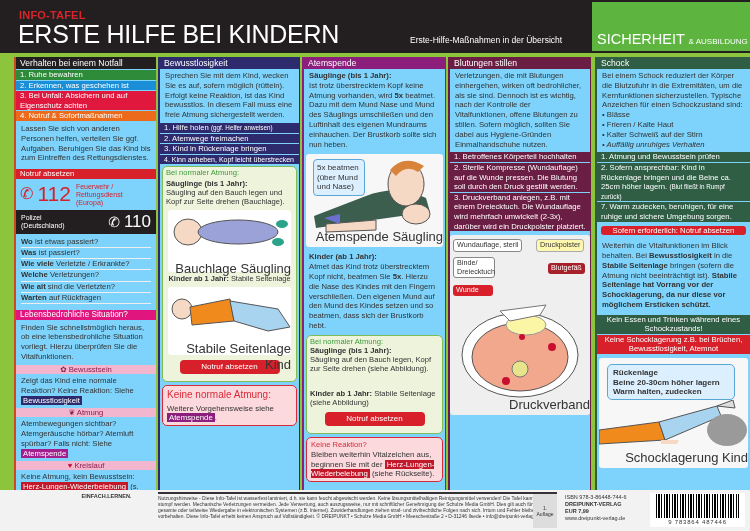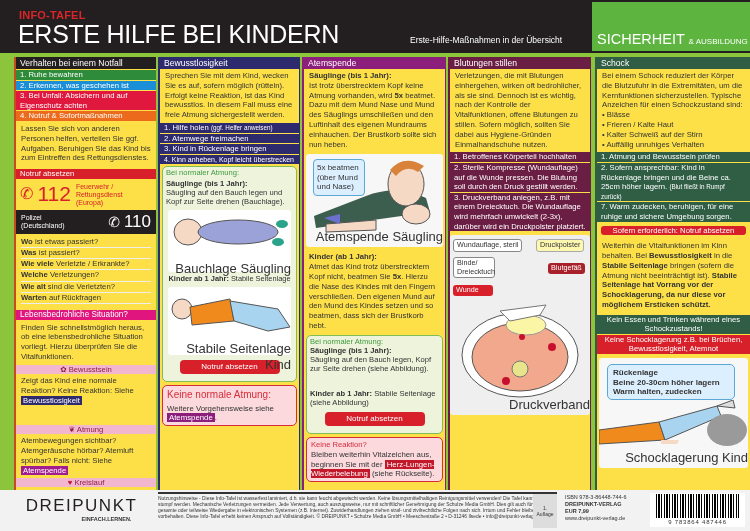--- a/index.html
+++ b/index.html
@@ -4,21 +4,21 @@
 <style>
 *{box-sizing:border-box;margin:0;padding:0}
 body{width:750px;height:531px;overflow:hidden;background:#fff;font-family:"Liberation Sans",sans-serif;font-size:8px;color:#333;line-height:1.18}
 #page{position:relative;width:750px;height:531px;background:#8cc43c}
 #header{position:absolute;left:0;top:0;width:750px;height:53px;background:#231f20}
 #header .kicker{position:absolute;left:19px;top:9px;color:#d9252a;font-size:11px;font-weight:bold;letter-spacing:.2px}
 #header .title{position:absolute;left:18px;top:21px;color:#fff;font-size:25px;line-height:26px;letter-spacing:-.3px}
 #header .subtitle{position:absolute;left:410px;top:35px;color:#fff;font-size:8.5px}
 #header .tag{position:absolute;left:592px;top:2px;width:158px;height:49px;background:#5db43f;color:#fff;padding:29px 0 0 5px;font-size:14.5px;white-space:nowrap}
 #header .tag small{font-size:8px}
-.col{position:absolute;top:57px;background:#fde047;overflow:hidden}
+.col{position:absolute;top:57px;background:#7dd3fc;overflow:hidden}
 .colhead{color:#fff;font-size:8.6px;padding:1px 4px;height:12px;line-height:11px}
 .p{padding:2px 5px;font-size:7.7px;line-height:9.8px}
 .bar{color:#fff;font-size:7.7px;padding:0 4px;line-height:9.6px;margin:1px 0}
 .small{font-size:6.3px}
 b{font-weight:bold}
 .pill{color:#fff;padding:0 2px}
 .btn-red{display:block;margin:5px auto;background:#d8202a;color:#fff;border-radius:4px;text-align:center;width:100px;height:14px;line-height:14px;font-size:8px}
 .greenbox{background:#eef3dc;border:1.5px solid #7fbd57;border-radius:5px;margin:2px 2px;padding:2px 3px}
 .redbox{background:#fbd9dd;border:1.5px solid #d62c3a;border-radius:5px;margin:3px 2px;padding:3px 4px}
 .illus{background:#fff;margin:3px 2px;border-radius:3px;position:relative}
@@ -63,21 +63,21 @@
         <div style="font-size: 7.7px; line-height: 10.2px; border-bottom: 1px solid rgb(238, 238, 238);"><b>Wo</b><span> ist etwas passiert?</span></div>
         <div style="font-size: 7.7px; line-height: 10.2px; border-bottom: 1px solid rgb(238, 238, 238);"><b>Was</b><span> ist passiert?</span></div>
         <div style="font-size: 7.7px; line-height: 10.2px; border-bottom: 1px solid rgb(238, 238, 238);"><b>Wie viele</b><span> Verletzte / Erkrankte?</span></div>
         <div style="font-size: 7.7px; line-height: 10.2px; border-bottom: 1px solid rgb(238, 238, 238);"><b>Welche</b><span> Verletzungen?</span></div>
         <div style="font-size: 7.7px; line-height: 10.2px; border-bottom: 1px solid rgb(238, 238, 238);"><b>Wie alt</b><span> sind die Verletzten?</span></div>
         <div style="font-size: 7.7px; line-height: 10.2px; border-bottom: 1px solid rgb(238, 238, 238);"><b>Warten</b><span> auf Rückfragen</span></div>
       </div>
     <div class="bar" style="background:#e0157e;margin-top:3px;font-size:8.2px">Lebensbedrohliche Situation?</div>
     <div class="p">Finden Sie schnellstmöglich heraus, ob eine lebensbedrohliche Situation vorliegt. Hierzu überprüfen Sie die Vitalfunktionen.</div>
     <div class="bar" style="background:#f2b6cf;color:#8c1e4a;text-align:center"><span>✿ </span><span>Bewusstsein</span></div>
-    <div class="p" style="padding-top:1px;padding-bottom:18px"><span>Zeigt das Kind eine normale Reaktion? Keine Reaktion: Siehe </span><span class="pill" style="background:#2e2a6e">Bewusstlosigkeit</span></div>
+    <div class="p" style="padding-top:1px;padding-bottom:1px"><span>Zeigt das Kind eine normale Reaktion? Keine Reaktion: Siehe </span><span class="pill" style="background:#2e2a6e">Bewusstlosigkeit</span></div>
     <div class="bar" style="background:#f2b6cf;color:#8c1e4a;text-align:center"><span>❦ </span><span>Atmung</span></div>
     <div class="p" style="padding-top:1px;padding-bottom:1px"><span>Atembewegungen sichtbar? Atemgeräusche hörbar? Atemluft spürbar? Falls nicht: Siehe </span><span class="pill" style="background:#a21d8e">Atemspende</span></div>
     <div class="bar" style="background:#f2b6cf;color:#8c1e4a;text-align:center"><span style="color:#c0173a">♥ </span><span>Kreislauf</span></div>
     <div class="p" style="padding-top:1px"><span>Keine Atmung, kein Bewusstsein: </span><span class="pill" style="background:#c3172a">Herz-Lungen-Wiederbelebung</span><span> (s. Rückseite)</span></div>
   </div>
 
   <div class="col" style="left:158px;width:142px;height:433px;border-left:2px solid #2e2a6e;border-right:1px solid #2e2a6e">
     <div class="colhead" style="background:#2e2a6e">Bewusstlosigkeit</div>
     <div class="p">Sprechen Sie mit dem Kind, wecken Sie es auf, sofern möglich (rütteln). Erfolgt keine Reaktion, ist das Kind bewusstlos. In diesem Fall muss eine freie Atmung sichergestellt werden.</div>
     <div class="bar" style="background:#2e2a6e"><span>1. Hilfe holen</span> <span class="small">(ggf. Helfer anweisen)</span></div>
@@ -170,27 +170,27 @@
 
   <div style="position:absolute;left:591px;top:53px;width:3px;height:437px;background:#8cc43c"></div>
 
   <div class="col" style="left:595px;width:155px;height:433px;border-left:2px solid #2f5e45">
     <div class="colhead" style="background:#2f5e45">Schock</div>
     <div class="p" style="padding-bottom:0">Bei einem Schock reduziert der Körper die Blutzufuhr in die Extremitäten, um die Kernfunktionen sicherzustellen. Typische Anzeichen für einen Schockzustand sind:</div>
     <ul style="list-style:none;padding:0 5px 2px" id="signs">
         <li style="font-size: 7.7px; line-height: 9.8px;">• <span>Blässe</span></li>
         <li style="font-size: 7.7px; line-height: 9.8px;">• <span>Frieren / Kalte Haut</span></li>
         <li style="font-size: 7.7px; line-height: 9.8px;">• <span>Kalter Schweiß auf der Stirn</span></li>
-        <li style="font-size: 7.7px; line-height: 9.8px;">• <span>Auffällig unruhiges Verhalten</span></li>
+        <li style="font-size: 7.7px; line-height: 9.8px; font-style: italic;">• <span>Auffällig unruhiges Verhalten</span></li>
       </ul>
     <div class="bar" style="background:#2f5e45">1. Atmung und Bewusstsein prüfen</div>
     <div class="bar" style="background:#2f5e45"><span>2. Sofern ansprechbar: Kind in Rückenlage bringen und die Beine ca. 25cm höher lagern.</span> <span class="small">(Blut fließt in Rumpf zurück)</span></div>
     <div class="bar" style="background:#2f5e45">7. Warm zudecken, beruhigen, für eine ruhige und sichere Umgebung sorgen.</div>
     <div class="bar" style="background:#d8202a;margin:4px 4px;border-radius:3px;text-align:center">Sofern erforderlich: Notruf absetzen</div>
-    <div class="p"><span>Weiterhin die Vitalfunktionen im Kinn behalten. Bei </span><b>Bewusstlosigkeit</b><span> in die </span><b>Stabile Seitenlage</b><span> bringen (sofern die Atmung nicht beeinträchtigt ist). </span><b>Stabile Seitenlage hat Vorrang vor der Schocklagerung, da nur diese vor möglichem Ersticken schützt.</b></div>
+    <div class="p"><span>Weiterhin die Vitalfunktionen im Blick behalten. Bei </span><b>Bewusstlosigkeit</b><span> in die </span><b>Stabile Seitenlage</b><span> bringen (sofern die Atmung nicht beeinträchtigt ist). </span><b>Stabile Seitenlage hat Vorrang vor der Schocklagerung, da nur diese vor möglichem Ersticken schützt.</b></div>
     <div class="bar" style="background:#2f5e45;text-align:center;margin-top:3px">Kein Essen und Trinken während eines Schockzustands!</div>
     <div class="bar" style="background:#d8202a;text-align:center">Keine Schocklagerung z.B. bei Brüchen, Bewusstlosigkeit, Atemnot</div>
     <div class="illus" style="height:110px;background:#f7f7f7;margin:4px 2px">
       <div style="position:absolute;left:8px;top:6px;background:#dcefff;border:1px solid #5aa8d8;border-radius:5px;padding:3px 5px;width:128px;font-size:8px;color:#333">
         <div style="font-weight:bold">Rückenlage</div>
         <div style="font-weight:bold">Beine 20-30cm höher lagern</div>
         <div style="font-weight:bold">Warm halten, zudecken</div>
       </div>
       <svg style="position:absolute;left:0;top:42px" width="150" height="50" viewBox="0 0 150 50">
           <path d="M0 30 L60 22 L66 40 L0 44 Z" fill="#f08a1c" stroke="#555"></path>
@@ -198,21 +198,20 @@
           <ellipse cx="128" cy="30" rx="20" ry="16" fill="#9a9a9a"></ellipse>
           <path d="M118 6 L134 0 L136 8 Z" fill="#ddd" stroke="#555"></path>
           <path d="M62 40 L80 40 L78 44 L62 44 Z" fill="#f6d9c4"></path>
         </svg>
       <div class="caption" style="position:absolute;bottom:3px;width:100%">Schocklagerung Kind</div>
     </div>
   </div>
 
   <div id="footer">
     <div style="position:absolute;left:14px;top:3px;width:135px;height:36px;text-align:center">
-      <div style="font-size:17px;letter-spacing:1.5px;color:#231f20;margin-top:3px">DREIPUNKT</div>
       <div style="font-size:5.5px;color:#333;font-weight:bold;margin-left:50px">EINFACH.LERNEN.</div>
     </div>
     <div style="position:absolute;left:158px;top:2px;width:398px;height:36px;border-top:2px solid #333;font-size:4.9px;line-height:6px;color:#333;padding-top:2px;overflow:hidden">Nutzungshinweise - Diese Info-Tafel ist wasserfest laminiert, d.h. sie kann feucht abgewischt werden. Keine lösungsmittelhaltigen Reinigungsmittel verwenden! Die Tafel kann sonst stumpf werden. Mechanische Verletzungen vermeiden. Jede Verwertung, auch auszugsweise, nur mit schriftlicher Genehmigung der Schulze Media GmbH. Dies gilt auch für die gesamte oder teilweise Wiedergabe in elektronischen Systemen (z.B. Internet). Zuwiderhandlungen ziehen straf- und zivilrechtliche Folgen nach sich. Irrtum und Fehler bleiben vorbehalten. Diese Info-Tafel erhebt keinen Anspruch auf Vollständigkeit. © DREIPUNKT • Schulze Media GmbH • Meeschestraße 2 • D-31246 Ilsede • info@dreipunkt-verlag.de</div>
     <div style="position:absolute;left:533px;top:2px;width:24px;height:36px;background:#ddd;border-top:2px solid #333;text-align:center;font-size:5px;padding-top:12px">
         <div>1.</div>
         <div>Auflage</div>
       </div>
     <div style="position:absolute;left:565px;top:4px;font-size:5.5px;line-height:7px;color:#333">
       <div>ISBN 978-3-86448-744-6</div>
       <div style="font-weight:bold">DREIPUNKT-VERLAG</div>

